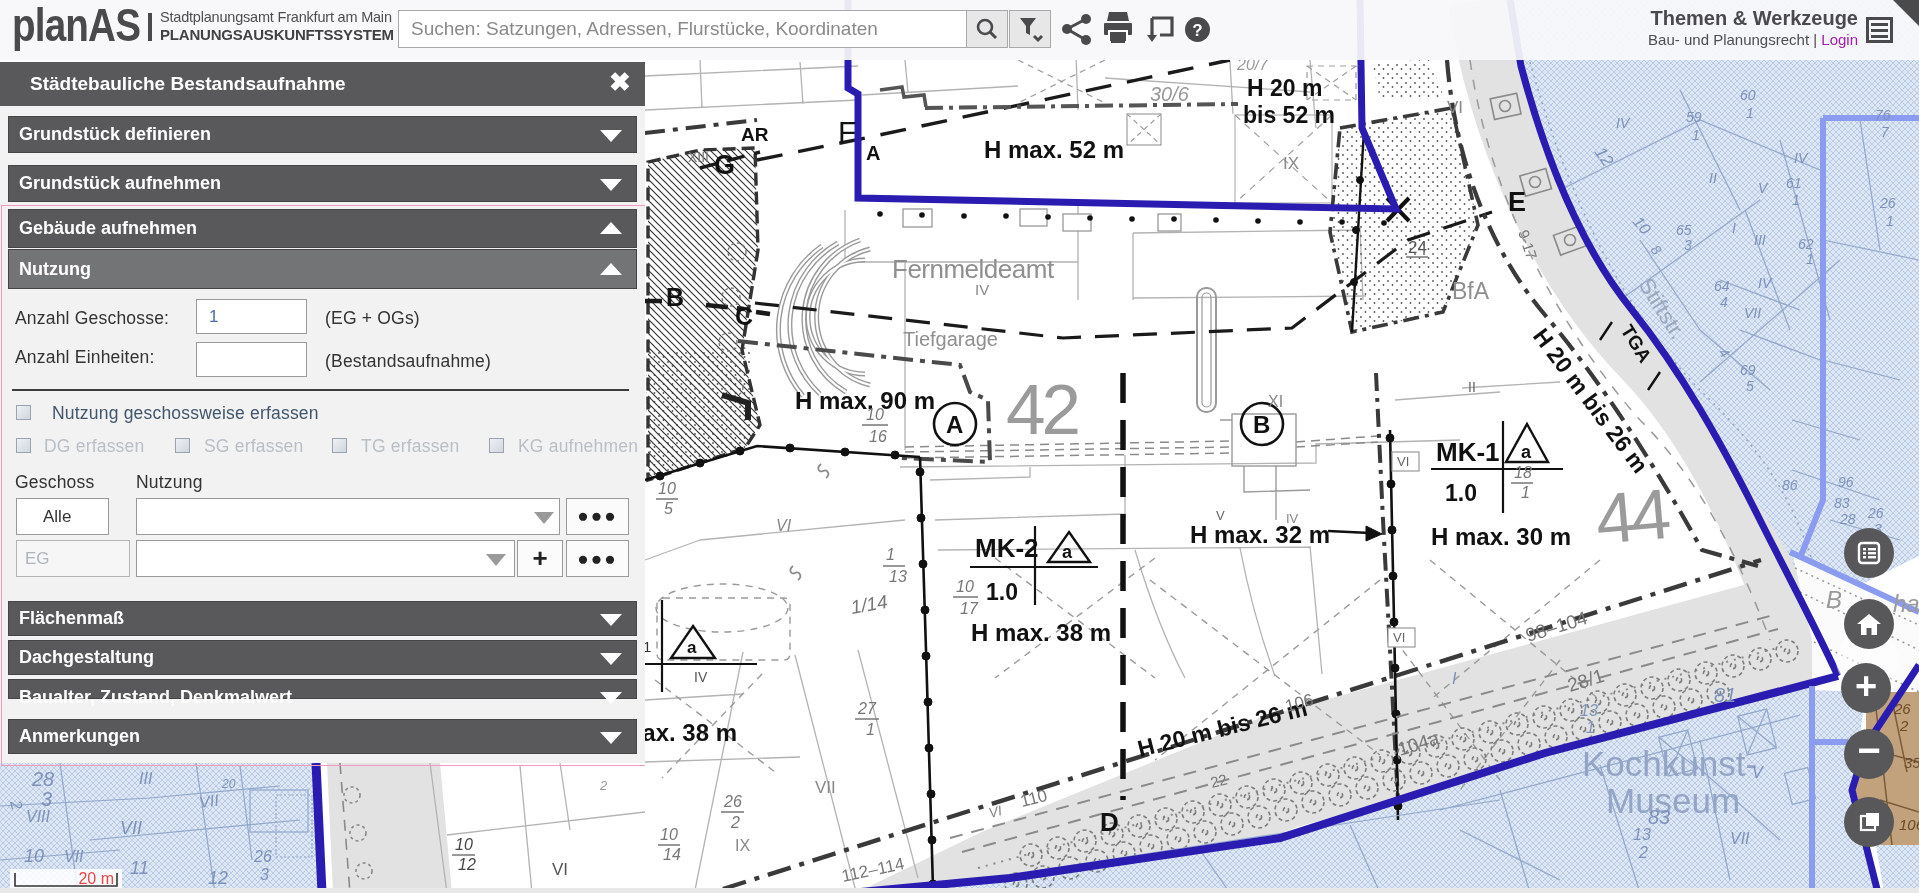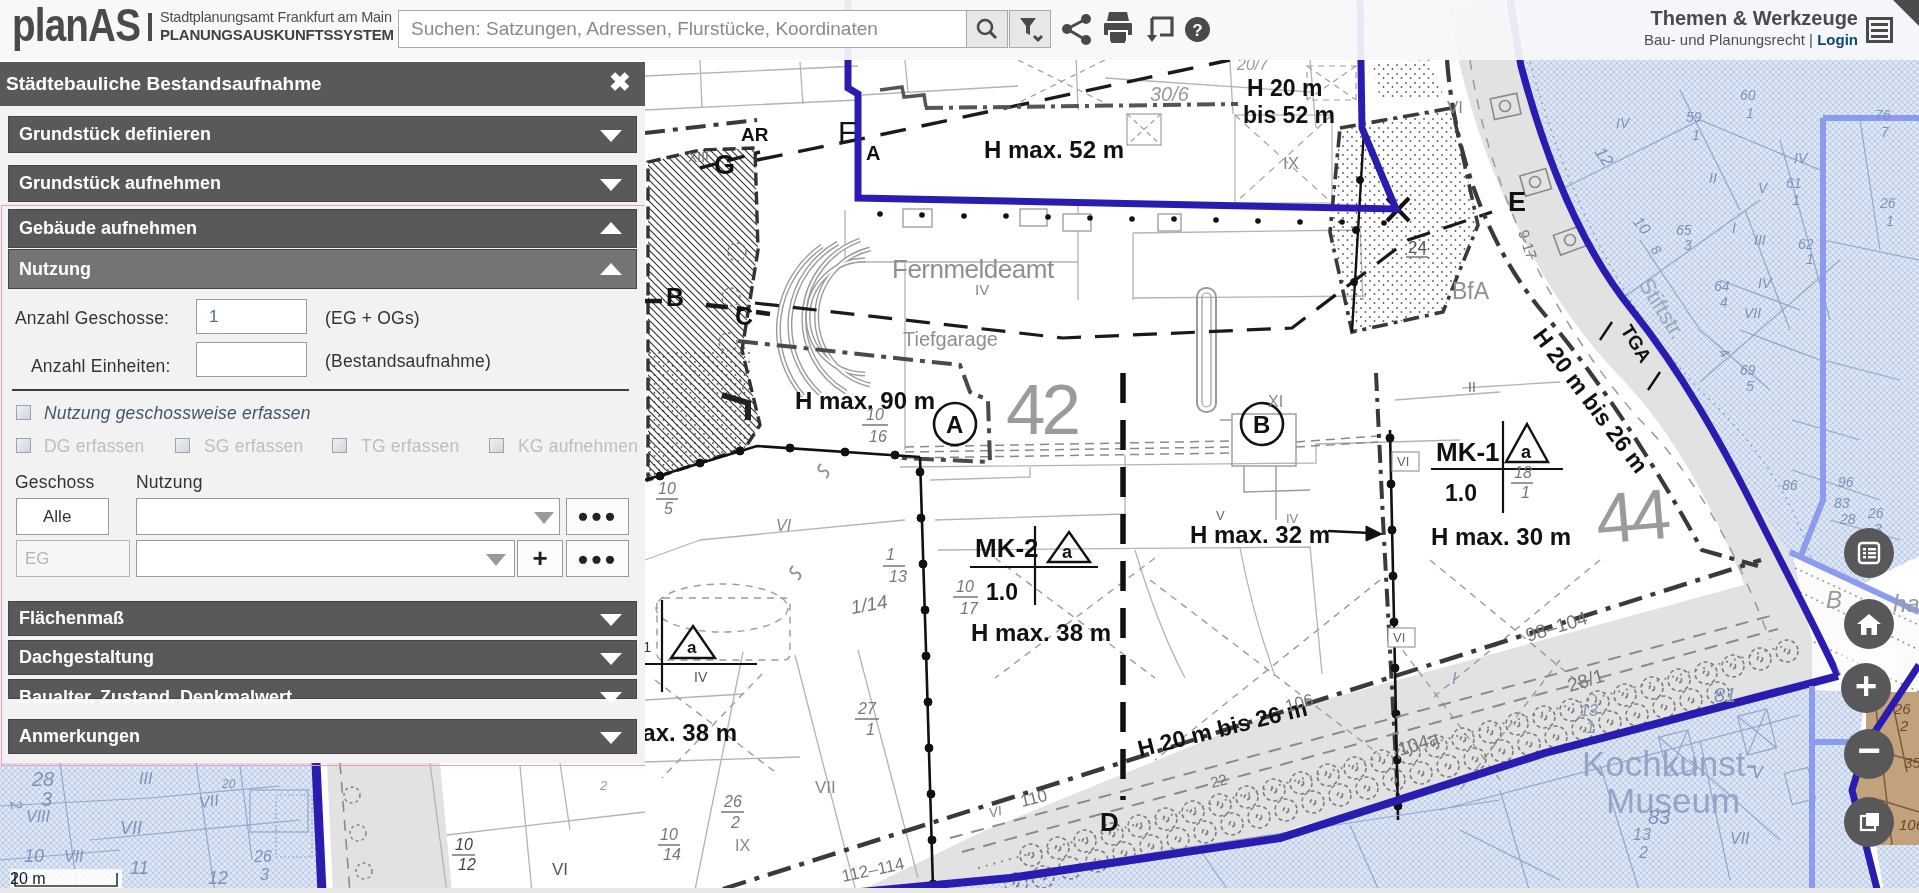--- a/index.html
+++ b/index.html
@@ -15,38 +15,38 @@
   #logobar{position:absolute;left:148px;top:13px;width:4px;height:28px;background:#4a4a4c;}
   #logotxt{position:absolute;left:160px;top:9px;font-size:14.5px;color:#4e4e50;line-height:17px;letter-spacing:-0.2px;}
   #logotxt b{font-size:15px;color:#424244;}
   #srch{position:absolute;left:398px;top:10px;width:556px;height:36px;background:#fff;
         border:1px solid #a9a9a9;color:#8a8a8a;font-size:19px;line-height:36px;padding-left:12px;}
   .sbtn{position:absolute;top:10px;height:38px;width:42px;background:#e7e7e7;
         border:1px solid #a9a9a9;box-sizing:border-box;}
   #themen{position:absolute;right:61px;top:7px;text-align:right;color:#4a4a4c;}
   #themen .t1{font-size:20px;font-weight:bold;line-height:23px;}
   #themen .t2{font-size:15px;line-height:19px;color:#4e4e50;}
-  #themen .t2 b{color:#0c4a6e;font-weight:bold;}
+  #themen .t2 b{color:#a21caf;font-weight:normal;}
   #burger{position:absolute;right:26px;top:17px;width:21px;height:20px;
           border:3px solid #4a4a4c;padding:0;}
   #burger div{height:3px;background:#4a4a4c;margin:3px 2px 0 2px;}
   
   #fold{position:absolute;right:0;top:0;width:0;height:0;
         border-left:26px solid transparent;border-top:26px solid #4a4a4c;}
   
   #panel{position:absolute;left:0;top:62px;width:645px;height:701px;background:#f2f2f2;}
   .bar{position:absolute;left:8px;width:629px;height:37px;background:#59595b;
        border:1px solid #454547;box-sizing:border-box;color:#fff;font-weight:bold;
        font-size:18px;line-height:35px;padding-left:10px;}
   .tri{position:absolute;right:14px;width:0;height:0;border-left:11px solid transparent;
        border-right:11px solid transparent;}
   .tridn{top:13px;border-top:12px solid #fff;}
   .triup{top:11px;border-bottom:12px solid #fff;}
   #ptitle{position:absolute;left:0;top:62px;width:645px;height:44px;background:#59595b;
-          color:#fff;font-weight:bold;font-size:19px;line-height:44px;padding-left:6px;
+          color:#fff;font-weight:bold;font-size:19px;line-height:44px;padding-left:30px;
           box-sizing:border-box;}
   #pclose{position:absolute;left:609px;top:67px;font-size:26px;font-weight:bold;color:#fff;}
   .lbl{position:absolute;font-size:17.5px;color:#333;letter-spacing:0.2px;}
   .inp{position:absolute;background:#fff;border:1px solid #9a9a9a;box-sizing:border-box;}
   .cb{position:absolute;width:13px;height:13px;border:1px solid #9aa4b0;
       background:linear-gradient(135deg,#eef1f4,#cfd6de);}
   .gray{color:#b9bfc7;}
   .dots{letter-spacing:2px;font-weight:bold;color:#222;}
 </style>
 </head>
@@ -696,28 +696,28 @@
 <div style="position:absolute;left:1px;top:205px;width:643px;height:559px;border:1px solid #f49ac1;border-right:none;"></div>
 
 <div class="bar" style="top:209px;height:39px;line-height:37px;">Gebäude aufnehmen<span class="tri triup" style="top:12px;"></span></div>
 
 <div class="bar" style="top:249px;height:40px;line-height:38px;background:#737476;">Nutzung<span class="tri triup" style="top:13px;"></span></div>
 
 <div class="lbl" style="left:15px;top:308px;">Anzahl Geschosse:</div>
 <div class="inp" style="left:196px;top:299px;width:111px;height:35px;font-size:17px;line-height:33px;color:#4a6fa5;padding-left:12px;">1</div>
 <div class="lbl" style="left:325px;top:308px;">(EG + OGs)</div>
 
-<div class="lbl" style="left:15px;top:356px;margin-left:16px;">Anzahl Einheiten:</div>
+<div class="lbl" style="left:15px;top:347px;">Anzahl Einheiten:</div>
 <div class="inp" style="left:196px;top:342px;width:111px;height:35px;"></div>
 <div class="lbl" style="left:325px;top:351px;">(Bestandsaufnahme)</div>
 
 <div style="position:absolute;left:12px;top:389px;width:617px;height:2px;background:#3d3d3d;"></div>
 
 <div class="cb" style="left:16px;top:405px;"></div>
-<div class="lbl" style="left:44px;top:403px;color:#41566b;font-style:italic;">Nutzung geschossweise erfassen</div>
+<div class="lbl" style="left:52px;top:403px;color:#41566b;">Nutzung geschossweise erfassen</div>
 
 <div class="cb" style="left:16px;top:438px;"></div>
 <div class="lbl gray" style="left:44px;top:436px;">DG erfassen</div>
 <div class="cb" style="left:175px;top:438px;"></div>
 <div class="lbl gray" style="left:204px;top:436px;">SG erfassen</div>
 <div class="cb" style="left:332px;top:438px;"></div>
 <div class="lbl gray" style="left:361px;top:436px;">TG erfassen</div>
 <div class="cb" style="left:489px;top:438px;"></div>
 <div class="lbl gray" style="left:518px;top:436px;">KG aufnehmen</div>
 
@@ -771,13 +771,13 @@
 
 <svg style="position:absolute;left:1857px;top:809px;" width="26" height="26" viewBox="0 0 26 26">
   <rect x="4" y="7" width="14" height="14" fill="none" stroke="#fff" stroke-width="2.2"></rect>
   <rect x="9" y="4" width="13" height="13" fill="#fff"></rect>
 </svg>
 
 <div style="position:absolute;left:10px;top:869px;width:112px;height:19px;background:rgba(255,255,255,0.85);"></div>
 <svg style="position:absolute;left:10px;top:869px;" width="112" height="20" viewBox="0 0 112 20">
   <path d="M5,4 L5,17 L107,17 L107,4" fill="none" stroke="#333" stroke-width="1.6"></path>
 </svg>
-<div style="position:absolute;left:10px;top:869px;width:104px;text-align:left;font-size:16px;line-height:19px;color:#0f172a;">20 m</div>
+<div style="position:absolute;left:10px;top:869px;width:104px;text-align:right;font-size:16px;line-height:19px;color:#ef4444;">20 m</div>
 
 </body></html>

